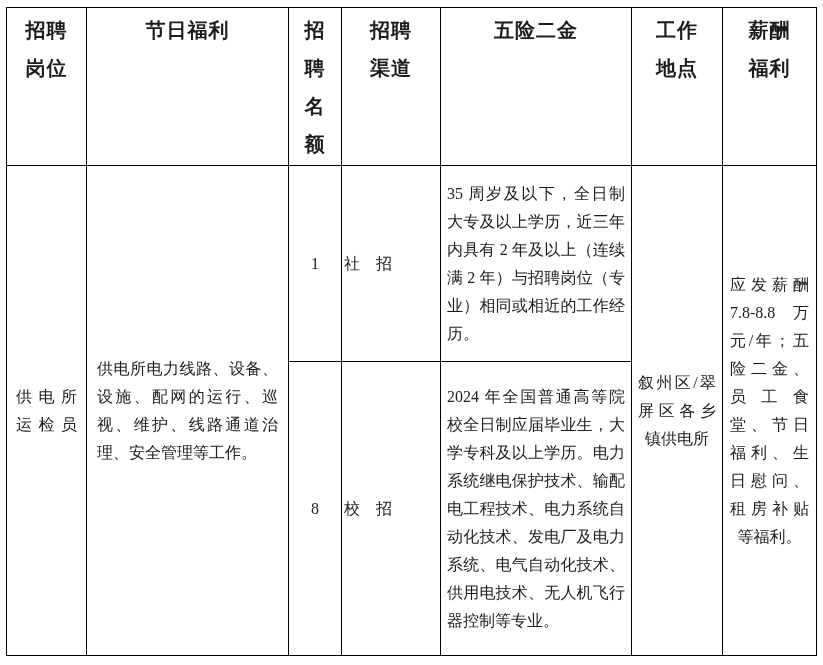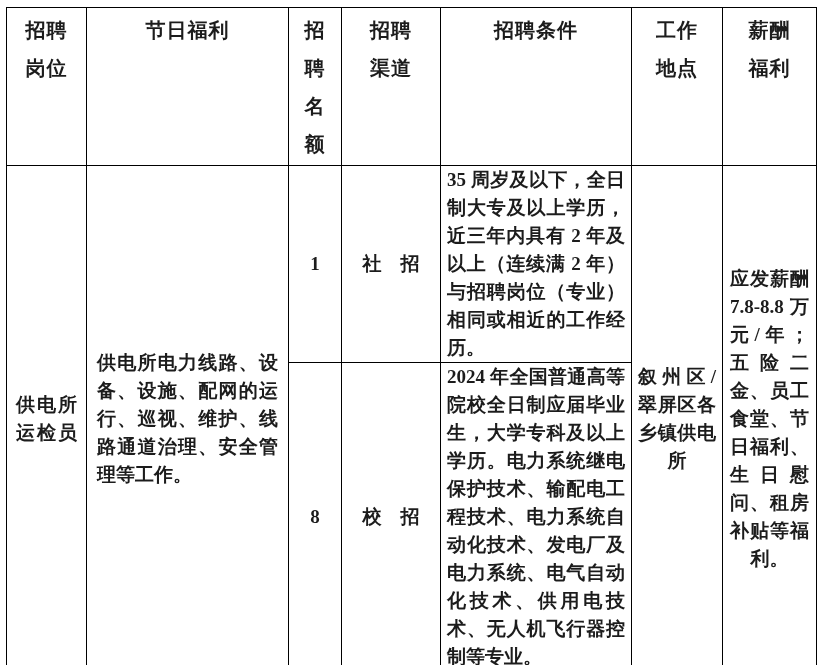--- a/index.html
+++ b/index.html
@@ -37,40 +37,39 @@
     font-weight: bold;
     line-height: 38px;
     text-align: center;
     vertical-align: top;
     white-space: pre-line;
     padding: 3px 2px 0 2px;
     letter-spacing: 1px;
   }
   
   td {
-    font-size: 19px;
+    font-size: 16px;
     line-height: 28px;
     vertical-align: middle;
-    font-weight: bold;
   }
   td.cell-position {
     text-align: justify;
     text-align-last: justify;
     padding: 0 9px;
   }
   td.cell-duties {
     text-align: justify;
     padding: 0 10px;
   }
   td.cell-quota {
     text-align: center;
     padding: 0 2px;
   }
   td.cell-channel {
-    text-align: center;
+    text-align: left;
     padding: 0 2px;
   }
   td.cell-conditions {
     text-align: justify;
     padding: 0 6px;
   }
   td.cell-location {
     text-align: justify;
     text-align-last: center;
     padding: 0 6px;
@@ -99,21 +98,21 @@
       <tr style="height:158px">
         <th class="hdr">招聘
 岗位</th>
         <th class="hdr">节日福利</th>
         <th class="hdr">招
 聘
 名
 额</th>
         <th class="hdr">招聘
 渠道</th>
-        <th class="hdr">招聘条件</th>
+        <th class="hdr">五险二金</th>
         <th class="hdr">工作
 地点</th>
         <th class="hdr">薪酬
 福利</th>
       </tr>
     </thead>
     <tbody>
       <tr style="height:196px">
         <td class="cell-position" rowspan="2">供电所运检员</td>
         <td class="cell-duties" rowspan="2">供电所电力线路、设备、设施、配网的运行、巡视、维护、线路通道治理、安全管理等工作。</td>

